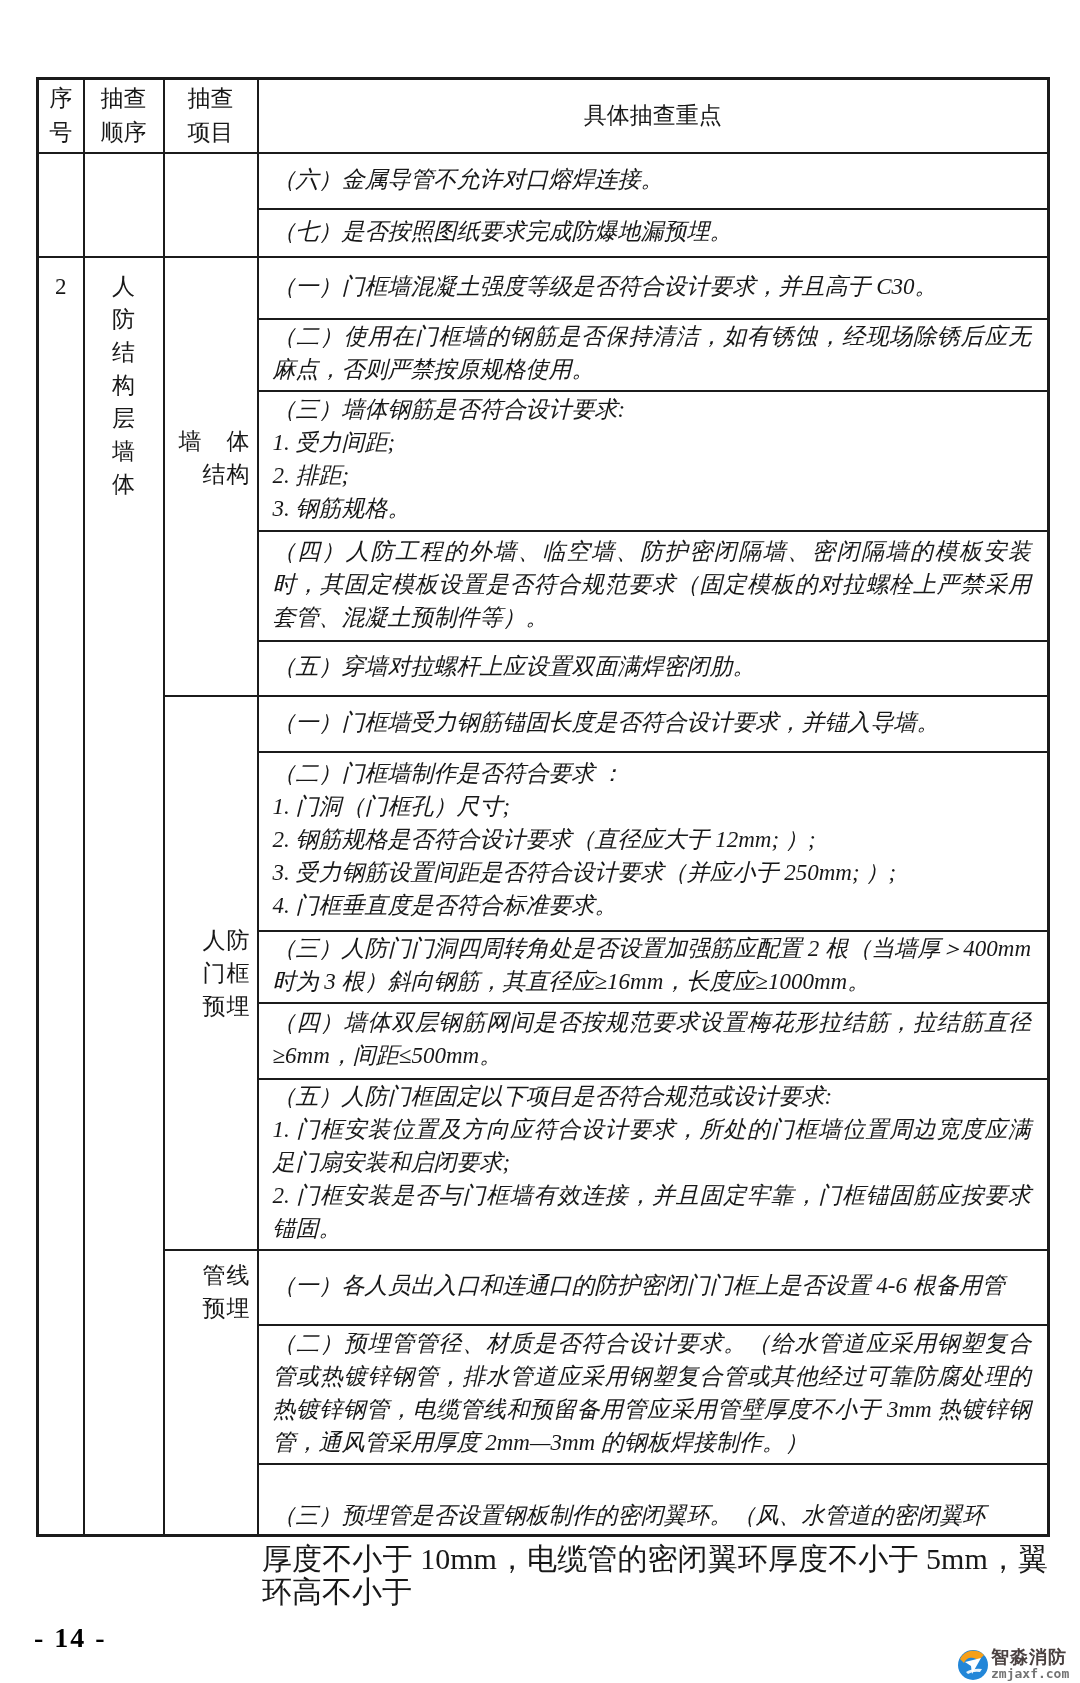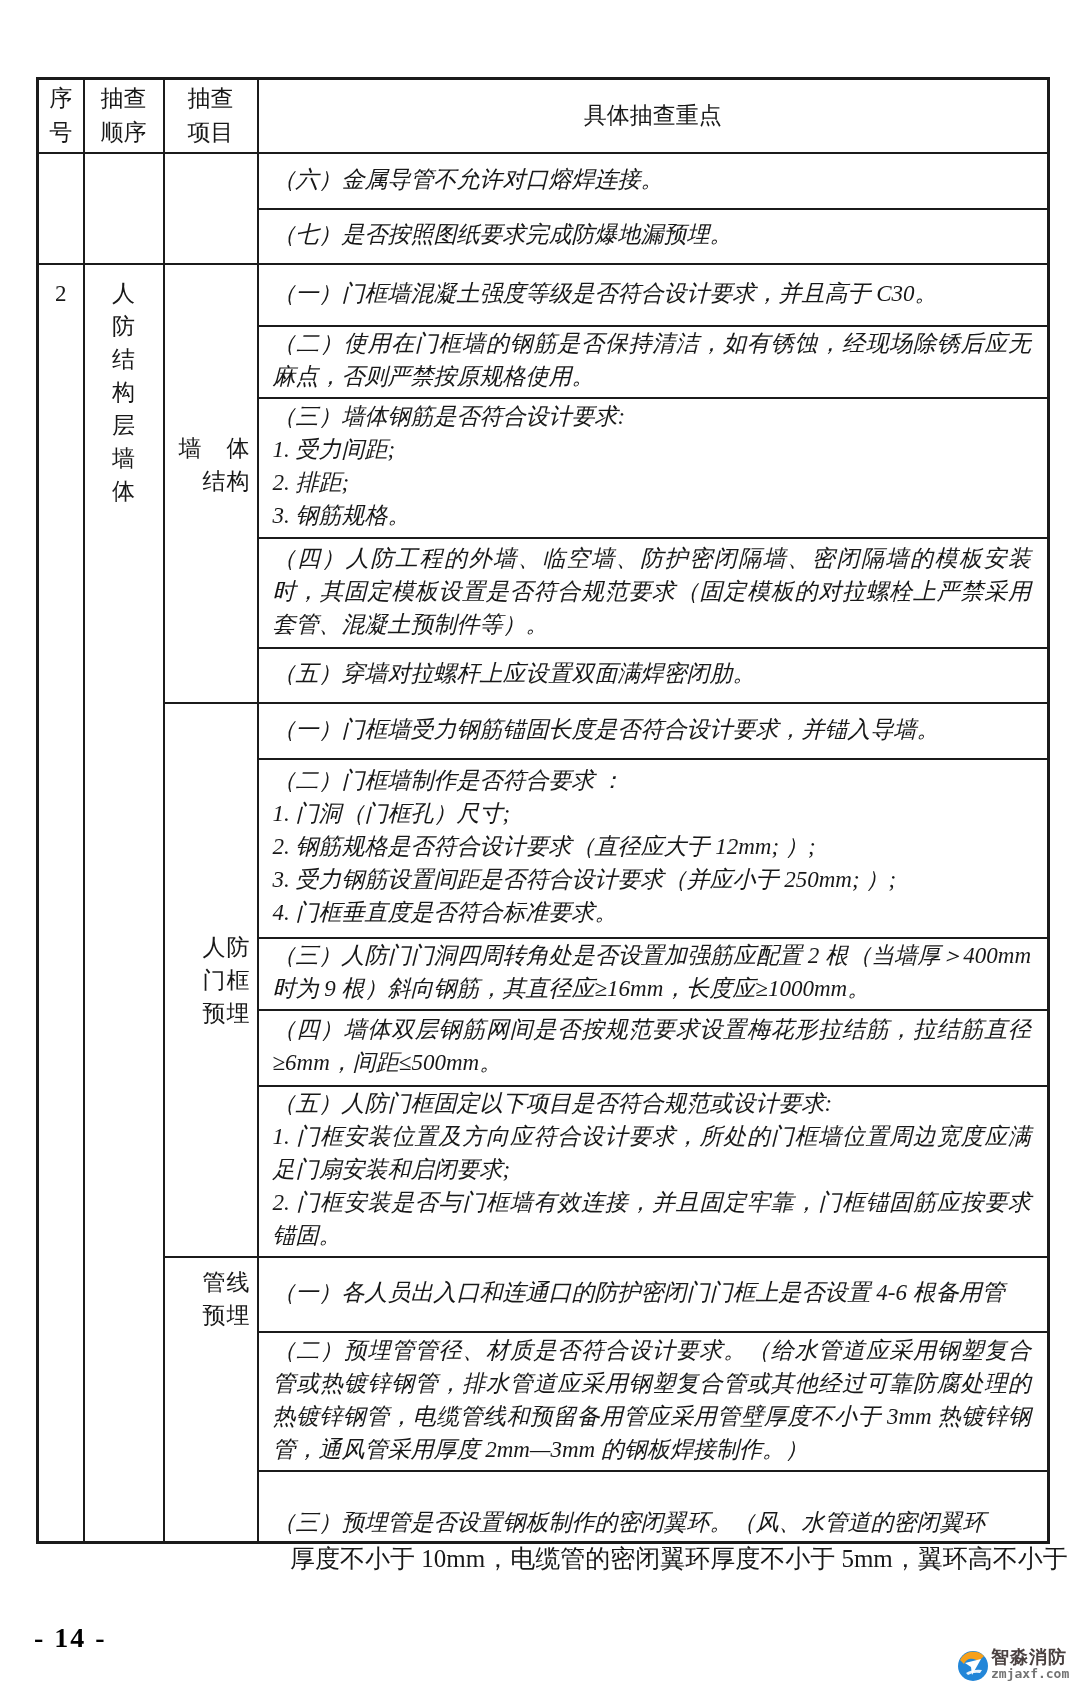--- a/index.html
+++ b/index.html
@@ -36,39 +36,39 @@
   }
   td.citem{
     text-align:right;white-space:pre-line;letter-spacing:1px;
   }
   td.citem.mid-up{padding-bottom:40px;}
   td.citem.topalign{vertical-align:top;padding-top:8px;}
   td.bottomalign{vertical-align:bottom;padding-bottom:2px;}
 
   .overflow-line{
     position:absolute;left:262px;top:1542px;width:786px;
-    font-size:25px;line-height:33px;text-align:justify;color:#181818;margin-left:28px;
+    font-size:30px;line-height:33px;text-align:justify;color:#181818;
   }
 
   .page-number{
     position:absolute;left:34px;top:1622px;
     font-size:28px;font-weight:bold;letter-spacing:2px;color:#000000;
   }
 
   .watermark{
     position:absolute;left:856px;top:1608px;
     display:flex;align-items:center;gap:8px;
     color:#c8c8c8;font-size:31px;font-weight:bold;letter-spacing:3px;
     font-family:"Liberation Sans","DejaVu Sans",sans-serif;
   }
   .watermark svg{display:block;}
 
   .brand{
     position:absolute;left:958px;top:1648px;
-    display:flex;align-items:center;gap:3px;
+    display:flex;align-items:flex-start;gap:3px;
   }
   .brand svg{display:block;margin-top:2px;}
   .brand-text{display:flex;flex-direction:column;}
   .brand-name{
     font-size:18px;font-weight:bold;color:#4a4140;line-height:19px;
     font-family:"Liberation Sans","DejaVu Sans",sans-serif;letter-spacing:1px;
   }
   .brand-url{
     font-size:13px;font-weight:bold;color:#737373;line-height:14px;
     font-family:"DejaVu Sans Mono","Liberation Mono",monospace;
@@ -97,21 +97,21 @@
 项目</th>
       <th>具体抽查重点</th>
     </tr>
 
     <tr style="height:56px">
       <td rowspan="2"></td>
       <td rowspan="2"></td>
       <td rowspan="2"></td>
       <td class="cfocus">（六）金属导管不允许对口熔焊连接。</td>
     </tr>
-    <tr style="height:55px">
+    <tr style="height:48px">
       <td class="cfocus">（七）是否按照图纸要求完成防爆地漏预埋。</td>
     </tr>
 
     <tr style="height:62px">
       <td class="cseq" rowspan="13">2</td>
       <td class="corder" rowspan="13">人　防
 结　构
 层　墙
 体</td>
       <td class="citem mid-up" rowspan="5">墙　体
@@ -141,21 +141,21 @@
       <td class="cfocus">（一）门框墙受力钢筋锚固长度是否符合设计要求，并锚入导墙。</td>
     </tr>
     <tr style="height:179px">
       <td class="cfocus">（二）门框墙制作是否符合要求 ：
 1. 门洞（门框孔）尺寸;
 2. 钢筋规格是否符合设计要求（直径应大于 12mm; ）;
 3. 受力钢筋设置间距是否符合设计要求（并应小于 250mm; ）;
 4. 门框垂直度是否符合标准要求。</td>
     </tr>
     <tr style="height:70px">
-      <td class="cfocus">（三）人防门门洞四周转角处是否设置加强筋应配置 2 根（当墙厚＞400mm 时为 9 根）斜向钢筋，其直径应≥16mm，长度应≥1000mm。</td>
+      <td class="cfocus">（三）人防门门洞四周转角处是否设置加强筋应配置 2 根（当墙厚＞400mm 时为 3 根）斜向钢筋，其直径应≥16mm，长度应≥1000mm。</td>
     </tr>
     <tr style="height:76px">
       <td class="cfocus">（四）墙体双层钢筋网间是否按规范要求设置梅花形拉结筋，拉结筋直径≥6mm，间距≤500mm。</td>
     </tr>
     <tr style="height:169px">
       <td class="cfocus">（五）人防门框固定以下项目是否符合规范或设计要求:
 1. 门框安装位置及方向应符合设计要求，所处的门框墙位置周边宽度应满足门扇安装和启闭要求;
 2. 门框安装是否与门框墙有效连接，并且固定牢靠，门框锚固筋应按要求锚固。</td>
     </tr>
 

